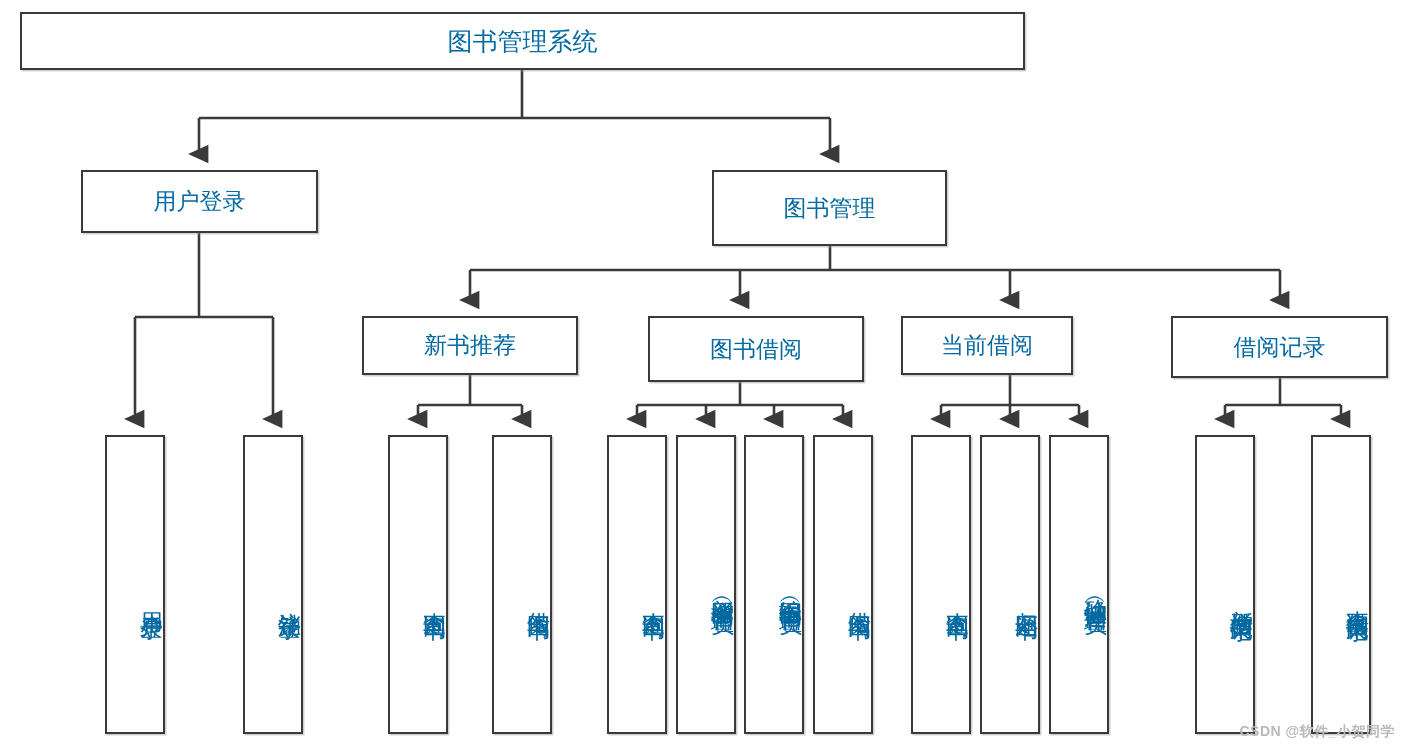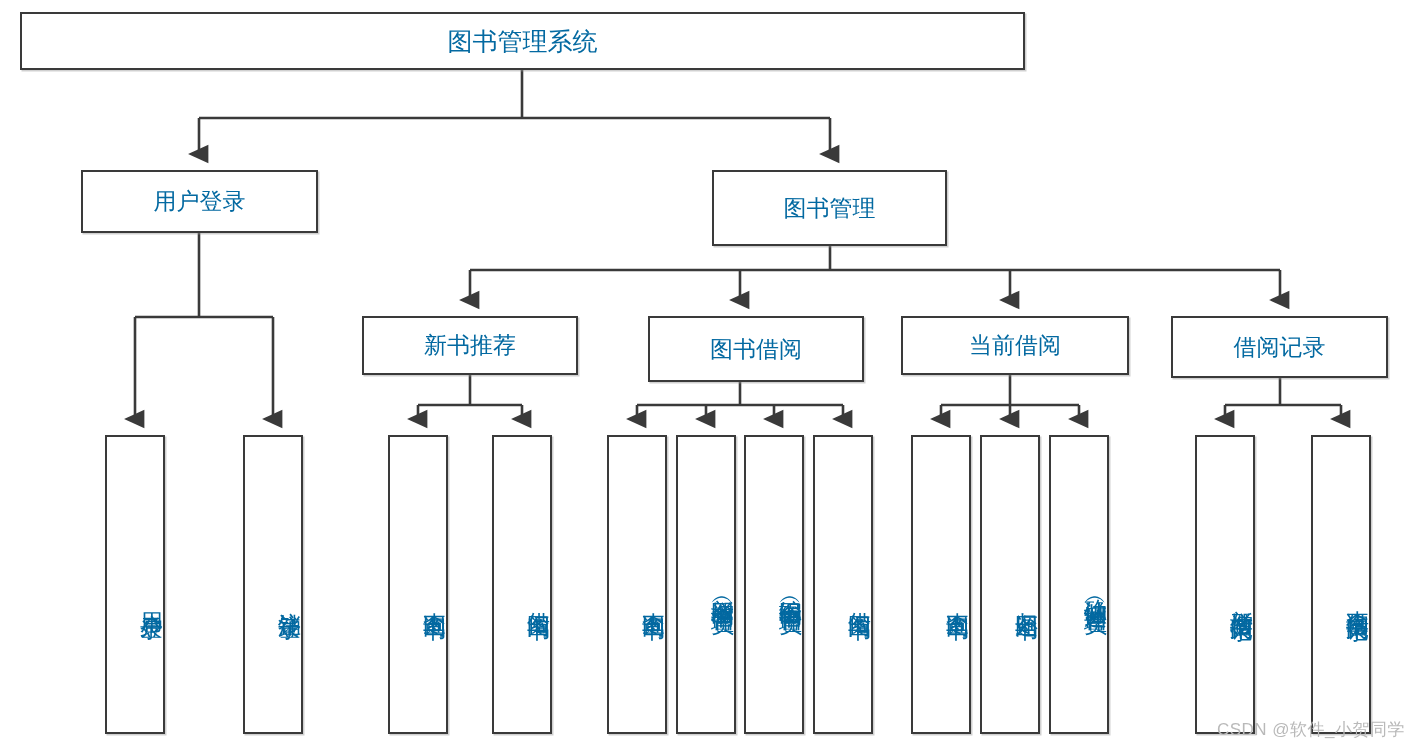--- a/index.html
+++ b/index.html
@@ -56,26 +56,27 @@
     line-height: 1;
   }
   .node-leaf.leaf-tall {
     padding-top: 10px;
   }
   .node-label {
     white-space: nowrap;
   }
   .watermark {
     position: absolute;
-    right: 0;
+    right: 10px;
     bottom: 6px;
-    font-size: 17px;
+    font-size: 14px;
     color: #b9b9b9;
     letter-spacing: 0.5px;
     white-space: nowrap;
+    font-weight: bold;
   }
 </style>
 </head>
 <body>
 
 <div id="canvas">
 
   <svg id="edges" viewBox="0 0 1405 747">
     <defs>
       <marker id="arrow" markerWidth="9" markerHeight="9" refX="4.2" refY="4.2" orient="auto" markerUnits="strokeWidth">
@@ -136,21 +137,21 @@
   <div class="node node-l2" style="left:712px; top:170px; width:235px; height:76px;">
     <span class="node-label">图书管理</span>
   </div>
 
   <div class="node node-l3" style="left:362px; top:316px; width:216px; height:59px;">
     <span class="node-label">新书推荐</span>
   </div>
   <div class="node node-l3" style="left:632px; top:316px; width:216px; height:66px;margin-left:16px;">
     <span class="node-label">图书借阅</span>
   </div>
-  <div class="node node-l3" style="left:901px; top:316px; width:228px; height:59px;">
+  <div class="node node-l3" style="left:901px; top:316px; width:172px; height:59px;">
     <span class="node-label">当前借阅</span>
   </div>
   <div class="node node-l3" style="left:1171px; top:316px; width:217px; height:62px;">
     <span class="node-label">借阅记录</span>
   </div>
 
   <div class="node node-leaf" style="left:105px; top:435px; width:60px; height:299px;">
     <span class="node-label">用户登录</span>
   </div>
   <div class="node node-leaf" style="left:243px; top:435px; width:60px; height:299px;">

